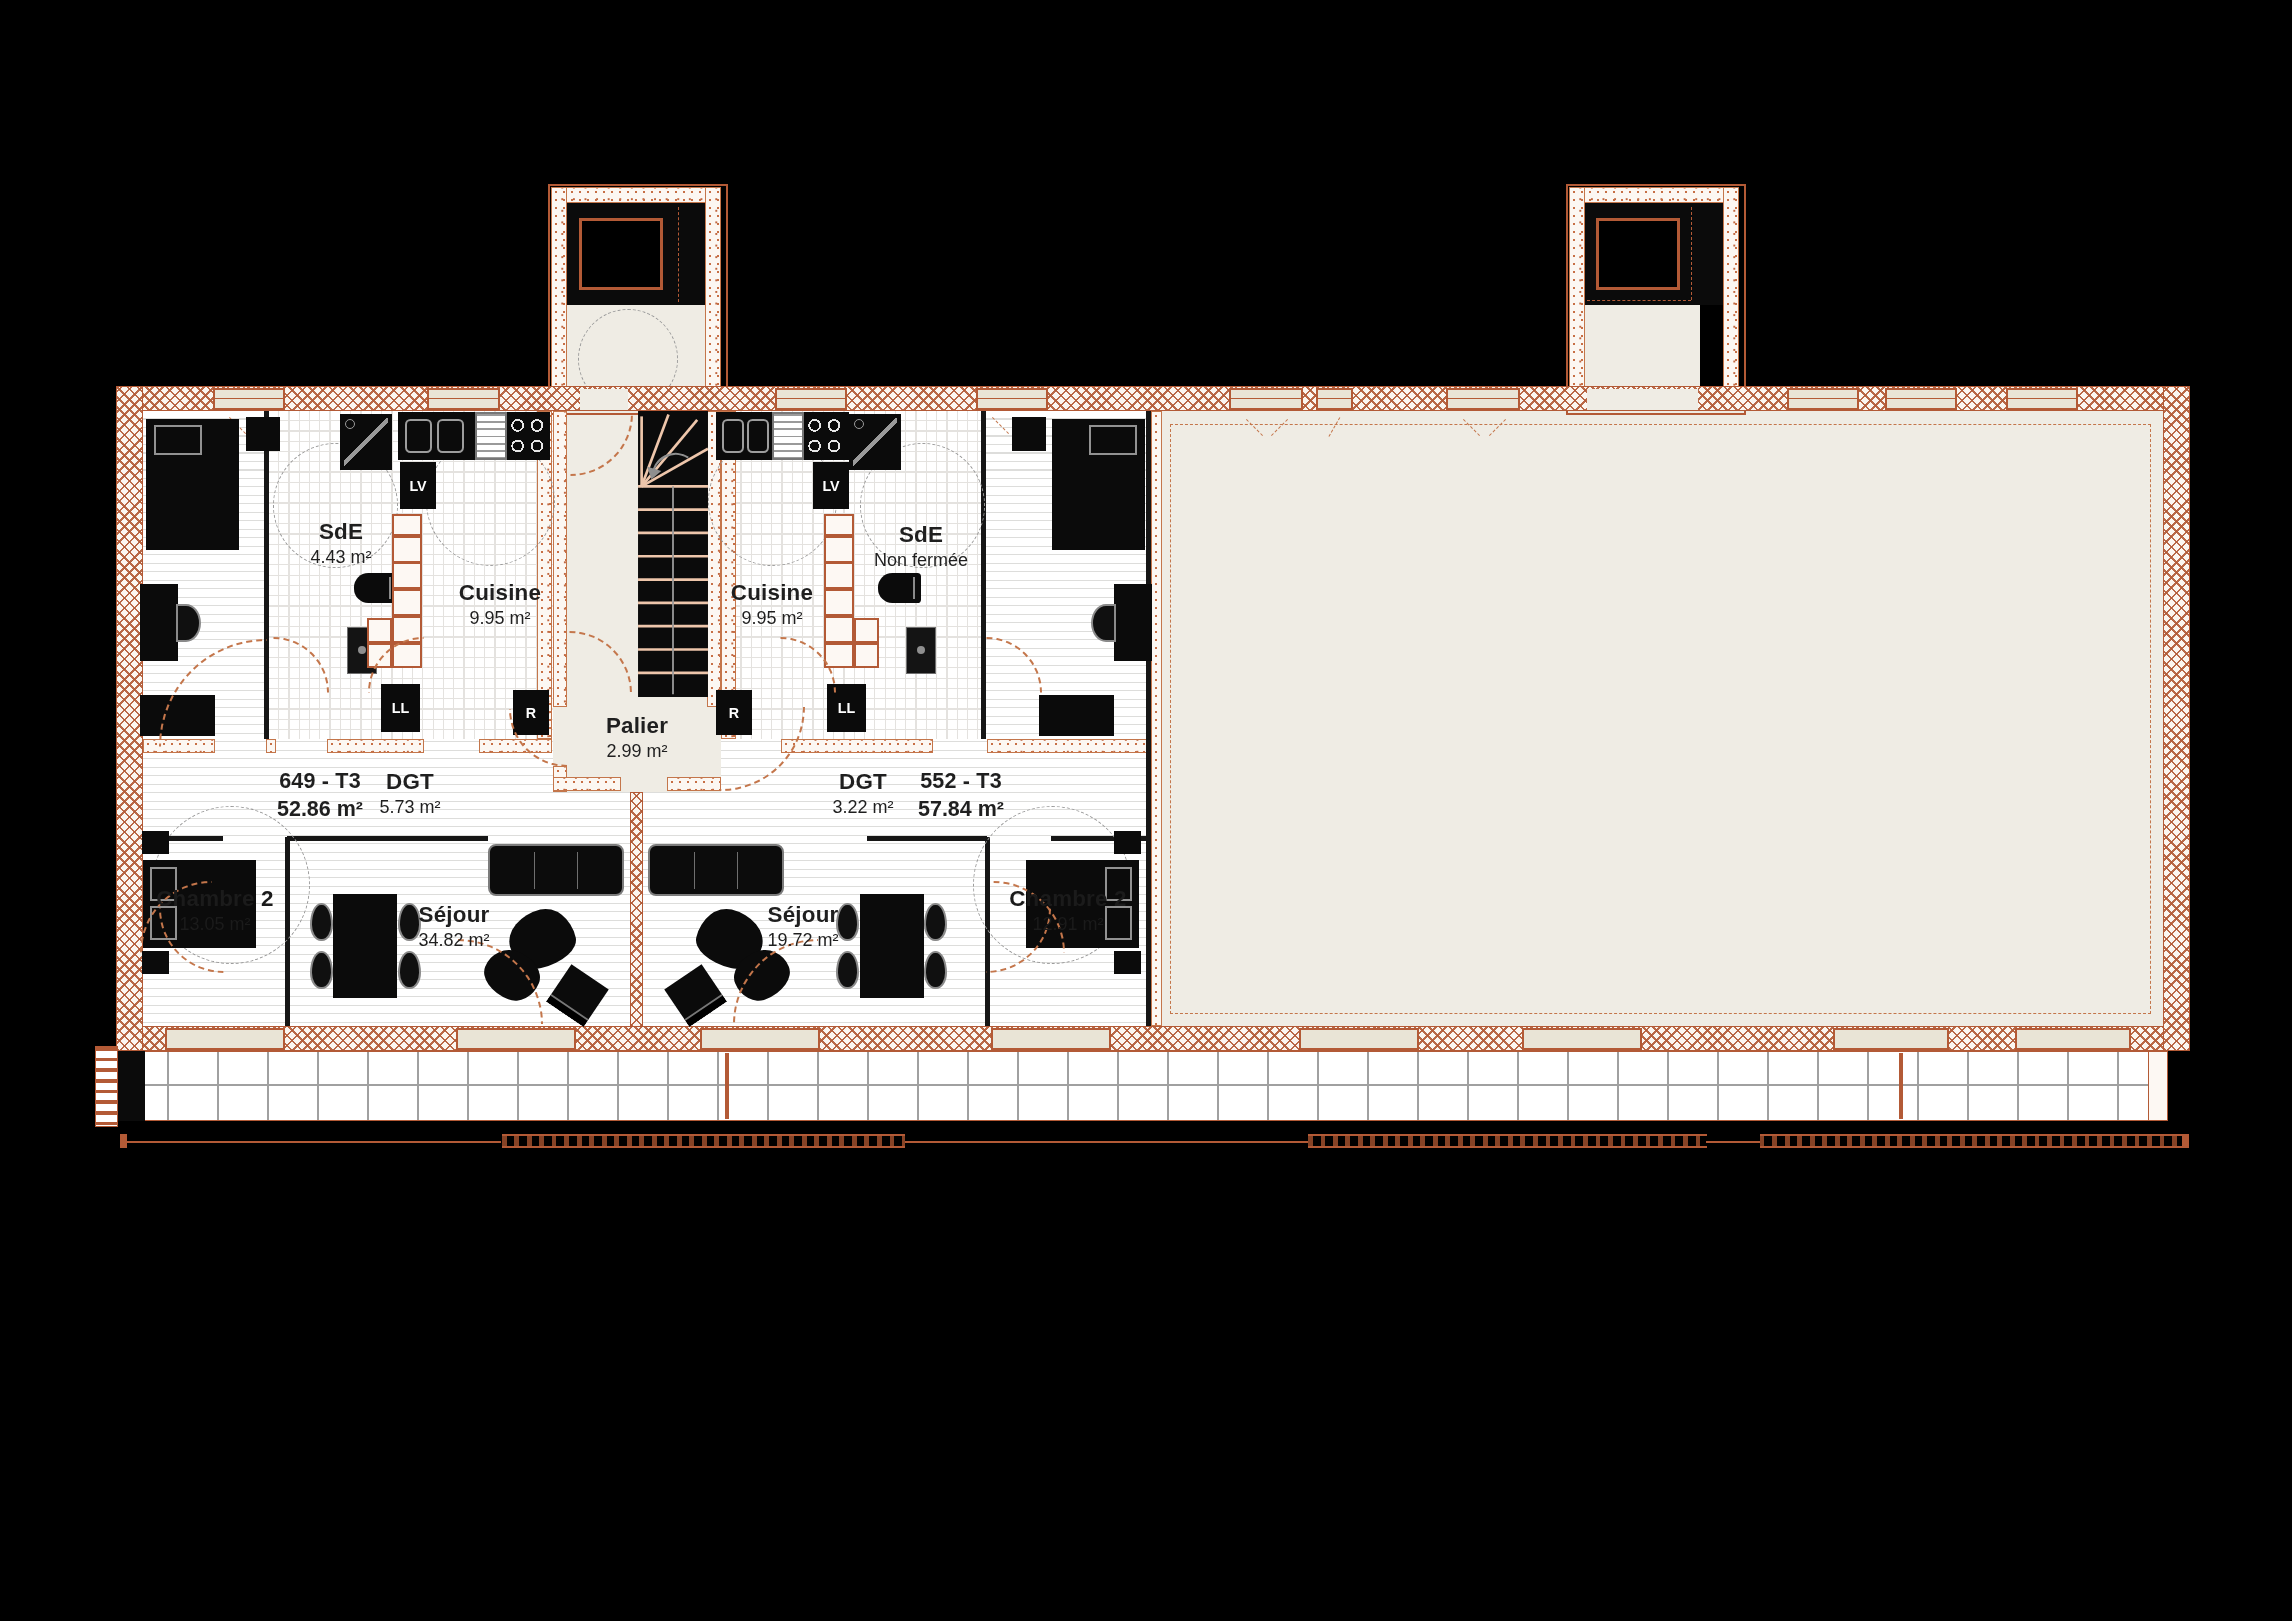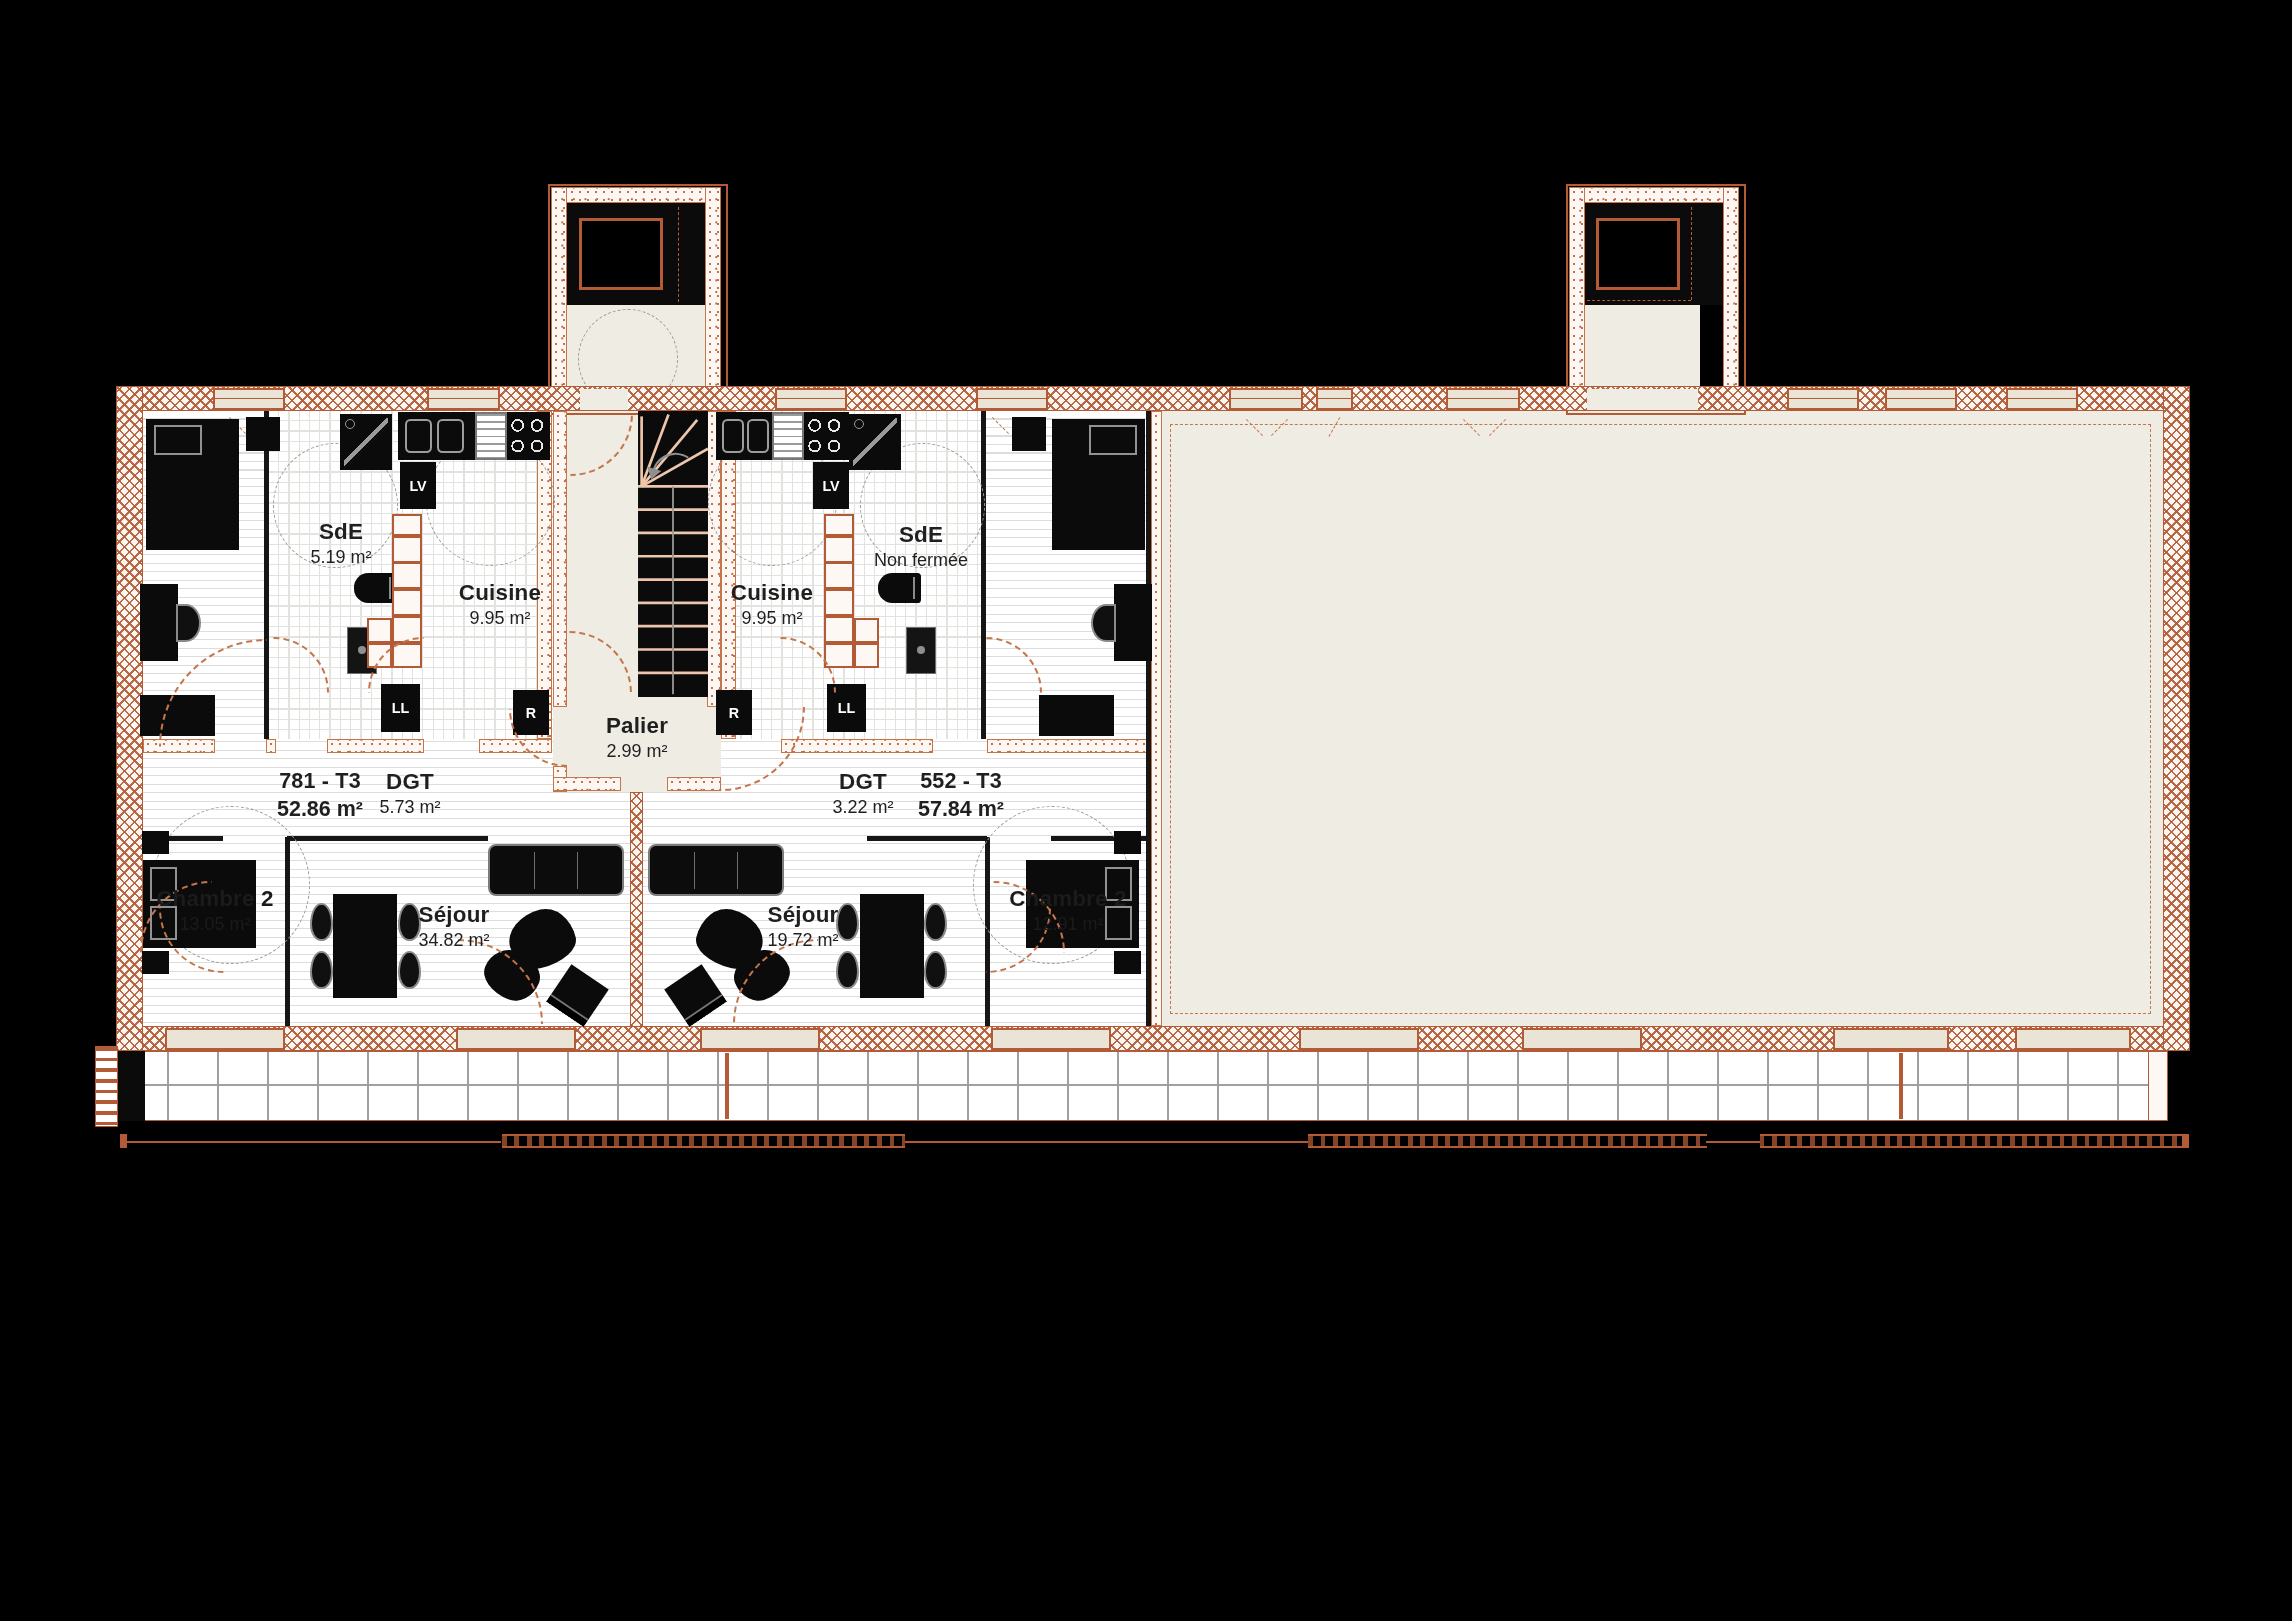--- a/index.html
+++ b/index.html
@@ -338,36 +338,36 @@
   <div class="abs railseg" style="left:502px;top:1134px;width:403px"></div>
   <div class="abs railline" style="left:905px;top:1141px;width:403px"></div>
   <div class="abs railseg" style="left:1308px;top:1134px;width:399px"></div>
   <div class="abs railline" style="left:1706px;top:1141px;width:54px"></div>
   <div class="abs railseg" style="left:1760px;top:1134px;width:425px"></div>
   <div class="abs owall" style="left:120px;top:1134px;width:7.2px;height:14.3px"></div>
   <div class="abs owall" style="left:2182px;top:1134px;width:7.2px;height:14.3px"></div>
 
   <div class="rlabel" style="left:341px;top:518px">
     <div class="nm">SdE</div>
-    <div class="ar">5.19 m²</div>
+    <div class="ar">4.43 m²</div>
   </div>
   <div class="rlabel" style="left:500px;top:579px">
     <div class="nm">Cuisine</div>
     <div class="ar">9.95 m²</div>
   </div>
   <div class="rlabel" style="left:772px;top:579px">
     <div class="nm">Cuisine</div>
     <div class="ar">9.95 m²</div>
   </div>
   <div class="rlabel" style="left:921px;top:521px">
     <div class="nm">SdE</div>
     <div class="ar">Non fermée</div>
   </div>
   <div class="rlabel unit" style="left:320px;top:768px">
-    <div class="nm">781 - T3</div>
+    <div class="nm">649 - T3</div>
     <div class="ar">52.86 m²</div>
   </div>
   <div class="rlabel" style="left:410px;top:768px">
     <div class="nm">DGT</div>
     <div class="ar">5.73 m²</div>
   </div>
   <div class="rlabel" style="left:637px;top:712px">
     <div class="nm">Palier</div>
     <div class="ar">2.99 m²</div>
   </div>

